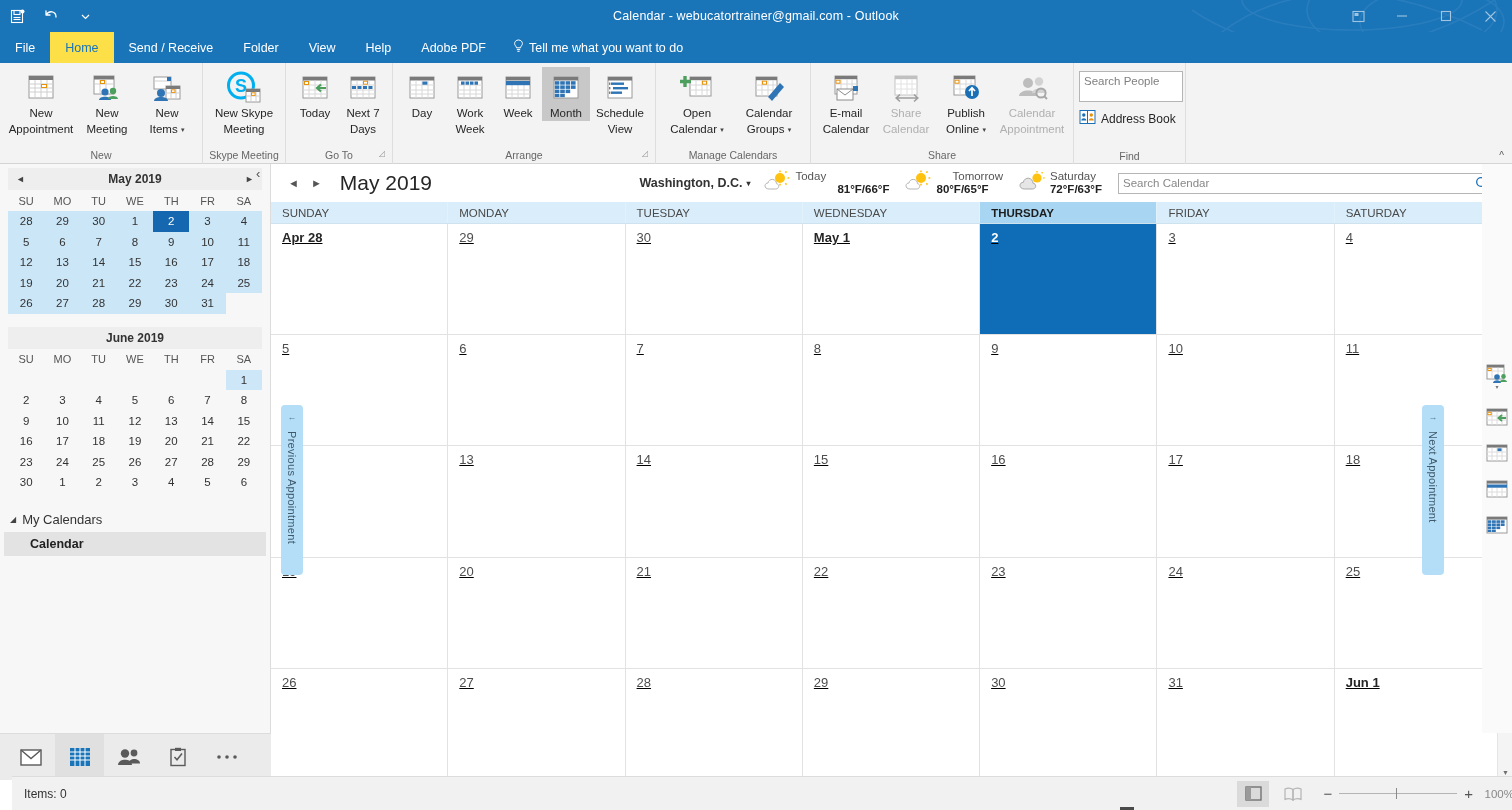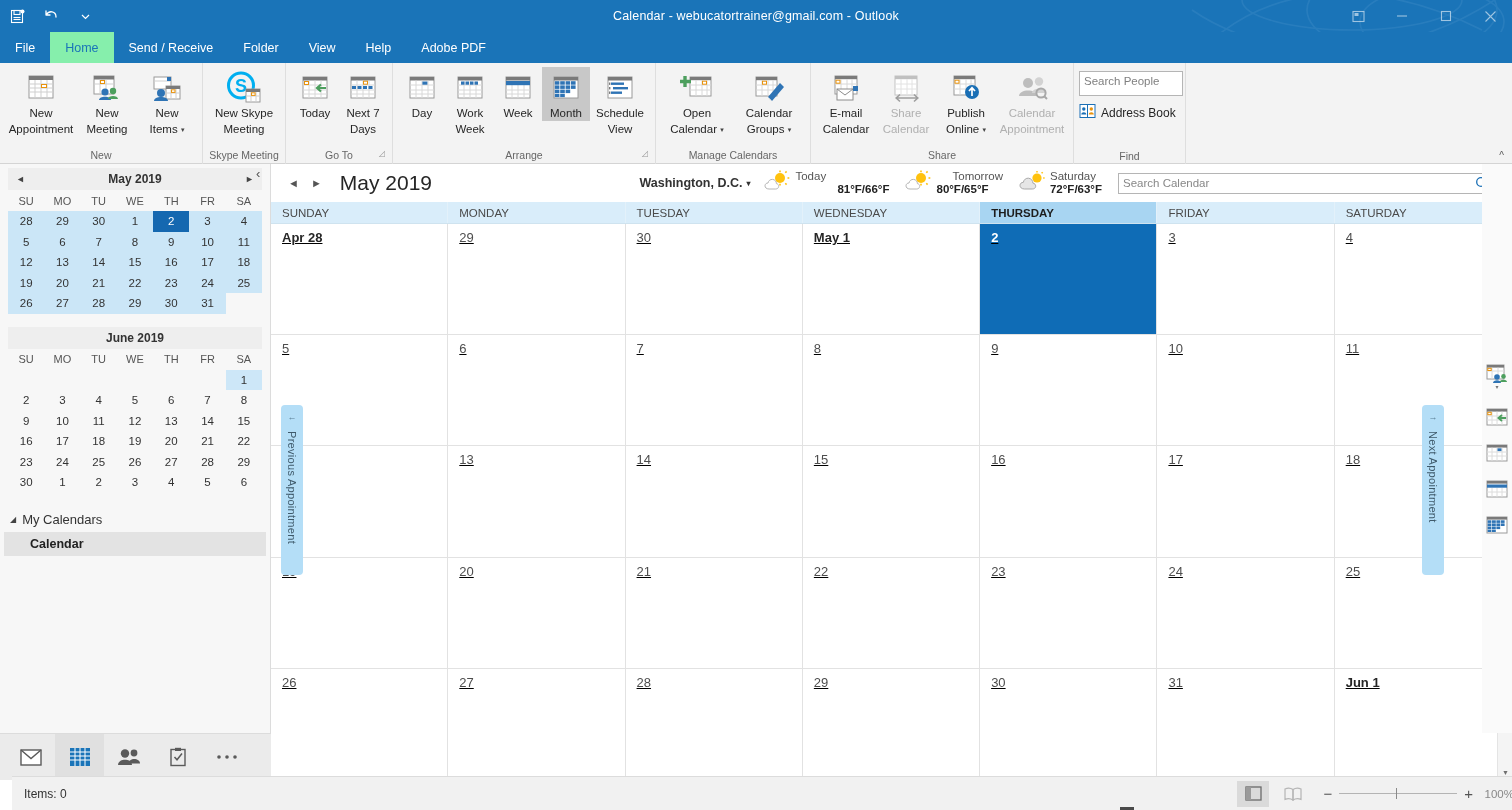--- a/index.html
+++ b/index.html
@@ -42,21 +42,21 @@
   
   .ribbon-tabs {
     position: absolute; top: 32px; left: 0; width: 1512px; height: 31px;
     background: #1a74b8; display: flex; align-items: stretch;
     font-size: 12.5px;
   }
   .rtab {
     padding: 0 15px; display: flex; align-items: center; color: #ffffff; height: 31px;
     white-space: nowrap;
   }
-  .rtab.active { background: #86efac; color: #1a74b8; }
+  .rtab.active { background: #fde047; color: #1a74b8; }
   .rtab.tellme { color: #ffffff; gap: 5px; padding-left: 12px; }
   .bulb { display: inline-block; }
 
   
   .ribbon {
     position: absolute; top: 63px; left: 0; width: 1512px; height: 101px;
     background: #f3f3f3; border-bottom: 1px solid #d4d4d4;
   }
   .rgroups { position: absolute; left: 0; top: 0; display: flex; height: 101px; }
   .rgroup {
@@ -79,21 +79,21 @@
   .rbtn .lbl { font-size: 11.5px; color: #262626; line-height: 13.5px; margin-top: 2px; }
   .rbtn.wide { width: 72px; }
   .rbtn.narrow { width: 48px; }
   .rbtn.disabled .lbl { color: #b0b0b0; }
   .rbtn.selected { background: #c8c8c8; }
   .caret { font-size: 7px; color: #444; vertical-align: middle; }
 
   
   .findgroup { padding-top: 8px; width: 112px; }
   .searchpeople {
-    width: 104px; height: 25px; border: 1px solid #b5b5b5; background: #fff;
+    width: 104px; height: 31px; border: 1px solid #b5b5b5; background: #fff;
     font-size: 11.5px; color: #808080; padding: 0 4px; line-height: 18px;
   }
   .addrbook { display: flex; align-items: center; gap: 5px; margin-top: 7px; font-size: 12px; color: #262626; }
 
   .ribbon-collapse {
     position: absolute; right: 8px; bottom: 2px; font-size: 10px; color: #555;
   }
 
   
   .sidebar {
@@ -307,20 +307,30 @@
   </div>
 
   <div class="ribbon-tabs">
     <div class="rtab">File</div>
     <div class="rtab active">Home</div>
     <div class="rtab">Send / Receive</div>
     <div class="rtab">Folder</div>
     <div class="rtab">View</div>
     <div class="rtab">Help</div>
     <div class="rtab">Adobe PDF</div>
+    <div class="rtab tellme">
+      <span class="bulb">
+        <svg width="11" height="14" viewBox="0 0 11 14">
+            <path d="M5.5 1 C3 1 1.6 2.8 1.6 4.6 C1.6 6.3 3.3 7.2 3.5 8.8 L7.5 8.8 C7.7 7.2 9.4 6.3 9.4 4.6 C9.4 2.8 8 1 5.5 1 Z" fill="none" stroke="#ffffff" stroke-width="1"></path>
+            <line x1="3.8" y1="10.6" x2="7.2" y2="10.6" stroke="#ffffff" stroke-width="1"></line>
+            <line x1="4.4" y1="12.3" x2="6.6" y2="12.3" stroke="#ffffff" stroke-width="1"></line>
+          </svg>
+      </span>
+      <span>Tell me what you want to do</span>
+    </div>
   </div>
 
   <div class="ribbon">
     <div class="rgroups">
 
       <div class="rgroup">
         <div class="rgroup-items">
           <div class="rbtn wide">
             <span class="ico">
               <svg width="32" height="30" viewBox="0 0 32 30">

